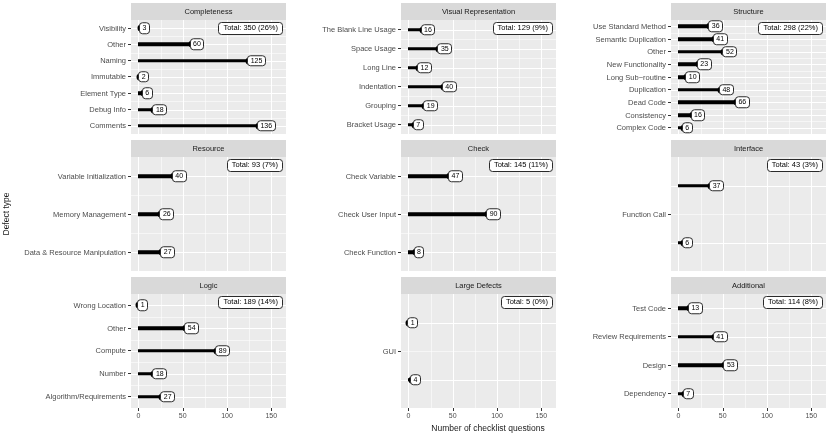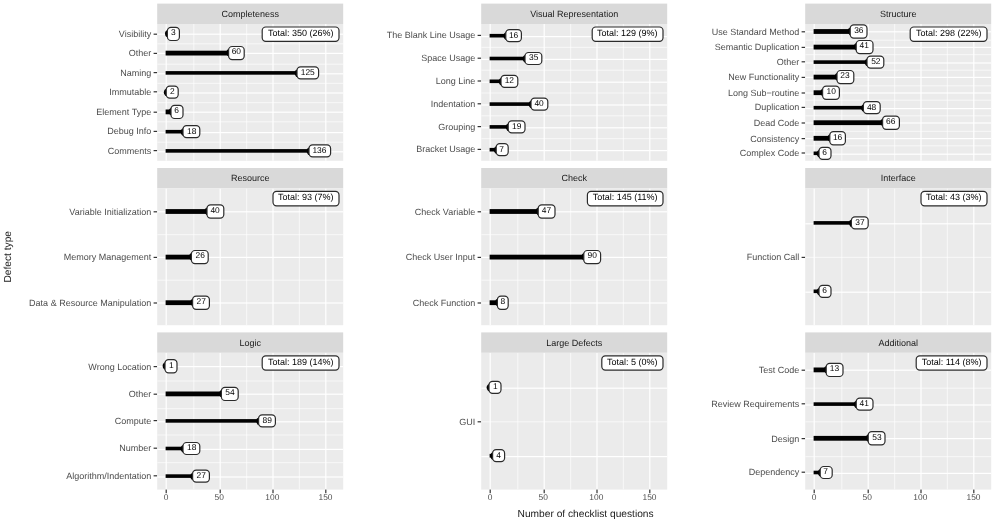--- a/index.html
+++ b/index.html
@@ -522,21 +522,21 @@
         </div>
         <div class="label-row">
           <span>Compute</span>
           <span class="ytick"></span>
         </div>
         <div class="label-row">
           <span>Number</span>
           <span class="ytick"></span>
         </div>
         <div class="label-row">
-          <span>Algorithm/Indentation</span>
+          <span>Algorithm/Requirements</span>
           <span class="ytick"></span>
         </div>
       </div>
       <div class="panel">
         <div class="vgrid" style="left: 4.8%;"></div>
         <div class="vgrid" style="left: 33.3667%;"></div>
         <div class="vgrid" style="left: 61.9333%;"></div>
         <div class="vgrid" style="left: 90.5%;"></div>
         <div class="vgrid minor" style="left: 19.0833%;"></div>
         <div class="vgrid minor" style="left: 47.65%;"></div>

